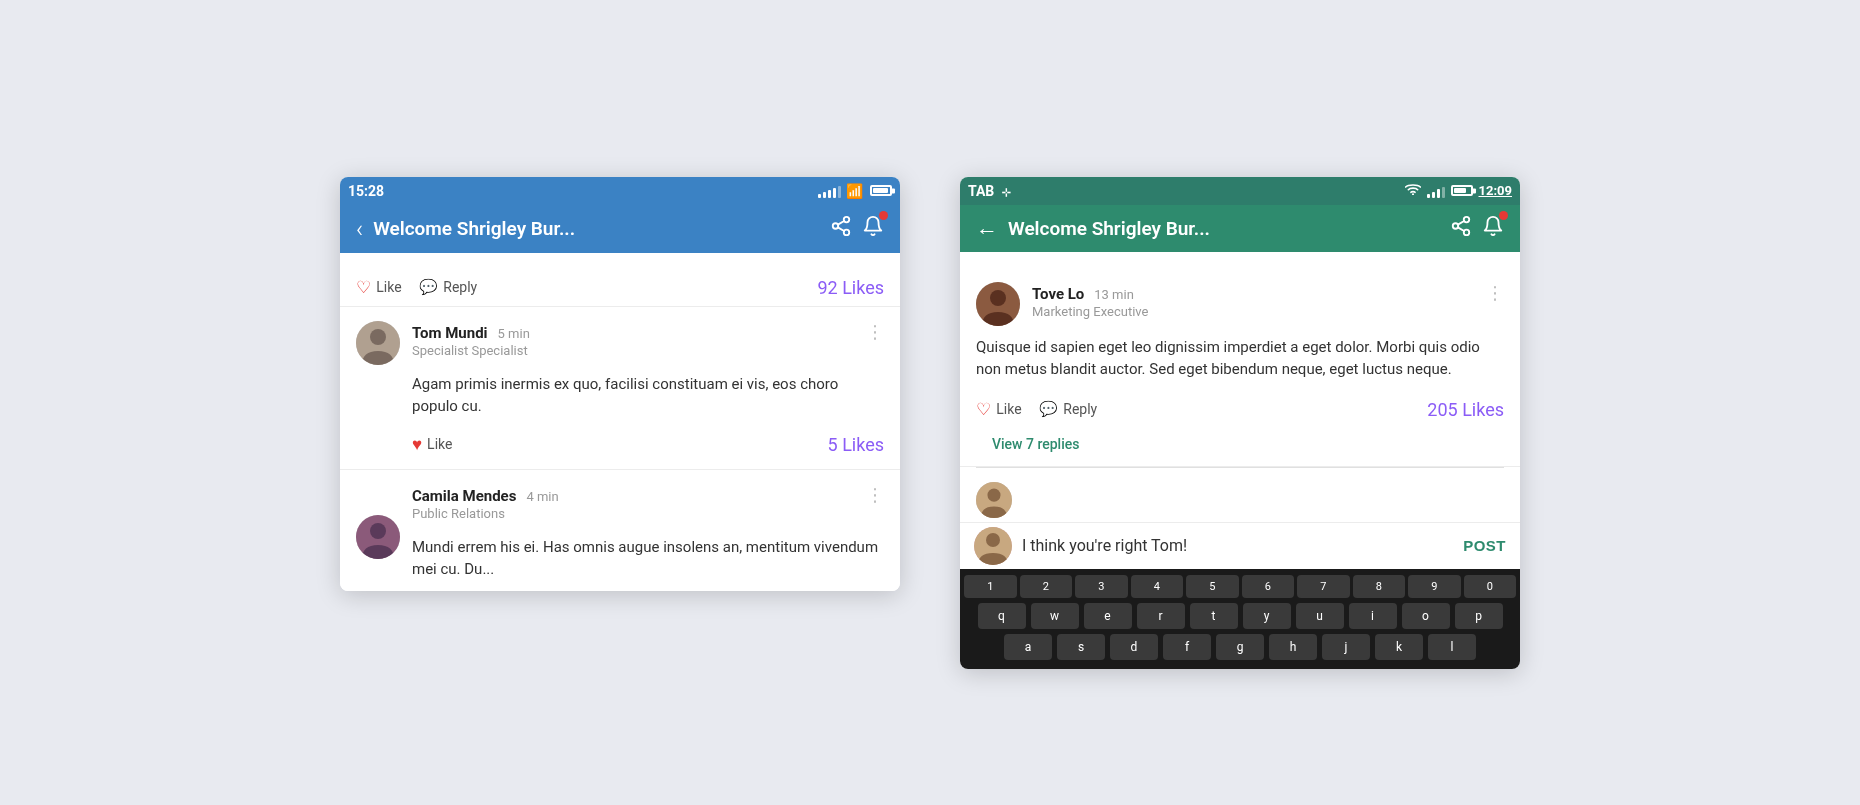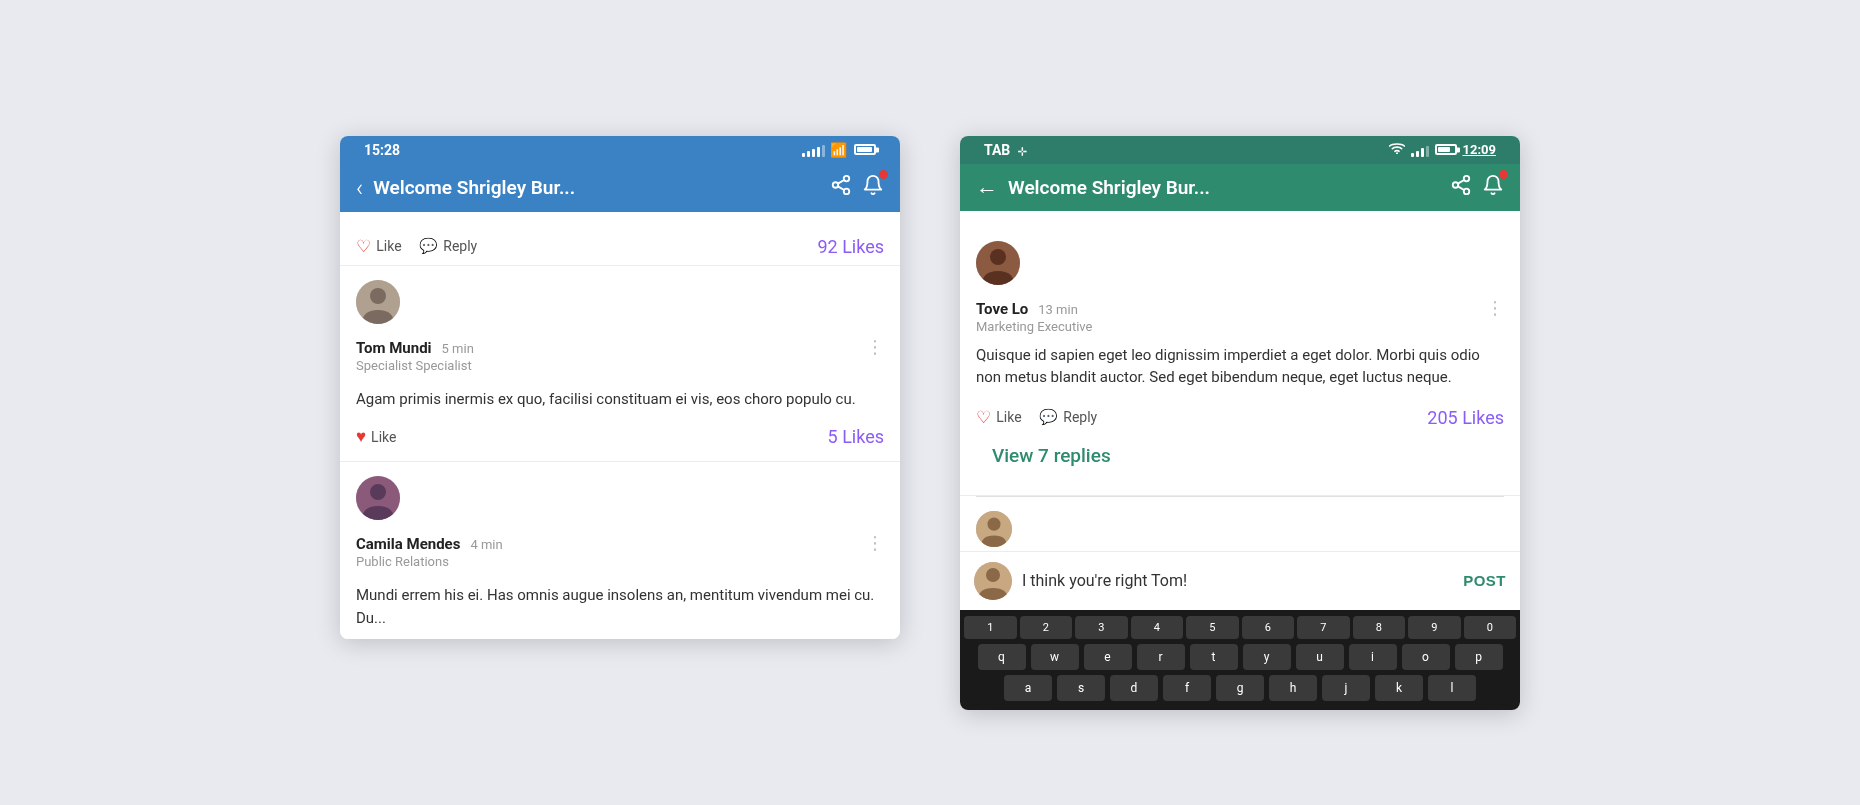--- a/index.html
+++ b/index.html
@@ -27,21 +27,21 @@
       border-radius: 8px;
       overflow: hidden;
       box-shadow: 0 4px 24px rgba(0,0,0,0.18);
     }
 
     
     .status-bar {
       display: flex;
       justify-content: space-between;
       align-items: center;
-      padding: 6px 24px;
+      padding: 6px 8px;
       font-size: 13px;
       font-weight: 600;
       color: #fff;
     }
     .status-bar.blue { background: #3b82c4; }
     .status-bar.teal { background: #2e7d6b; }
     .status-bar-left { font-size: 14px; font-weight: 700; }
     .status-bar-right {
       display: flex;
       align-items: center;
@@ -163,21 +163,20 @@
       margin-left: auto;
       font-size: 18px;
       color: #8b5cf6;
     }
 
     
     .comment {
       display: flex;
       padding: 14px 16px 0 16px;
       gap: 12px;
-      flex-direction: column;
     }
     .avatar {
       width: 44px;
       height: 44px;
       border-radius: 50%;
       flex-shrink: 0;
       overflow: hidden;
       background: #ccc;
       display: flex;
       align-items: center;
@@ -219,32 +218,32 @@
       gap: 18px;
     }
     .three-dots {
       color: #bbb;
       font-size: 18px;
       cursor: pointer;
       padding-left: 4px;
     }
     .view-replies-teal {
       color: #2e8b6e;
-      font-size: 19px;
+      font-size: 14px;
       font-weight: 500;
       cursor: pointer;
-      padding: 8px 16px 28px 16px;
+      padding: 8px 16px 14px 16px;
       display: block;
     }
 
     
     .input-area {
       display: flex;
       align-items: center;
-      padding: 10px 14px;
+      padding: 4px 14px;
       border-top: 1px solid #ececec;
       gap: 10px;
       background: #fff;
     }
     .input-avatar {
       width: 38px;
       height: 38px;
       border-radius: 50%;
       background: #d4a6a0;
       flex-shrink: 0;
@@ -394,21 +393,21 @@
           <div class="comment-actions">
             <div class="action-btn">
               <span style="color:#e53935;font-size:17px;">♥</span>
               <span>Like</span>
             </div>
             <span class="likes-count">5 Likes</span>
           </div>
         </div>
       </div>
 
-      <div class="comment partial-comment" style="border-top:1px solid #ececec;">
+      <div class="comment partial-comment" style="border-top:1px solid #ececec;align-items:center;">
         <div class="avatar">
           <svg viewBox="0 0 44 44" xmlns="http://www.w3.org/2000/svg">
             <rect width="44" height="44" fill="#8b5a7a"></rect>
             <circle cx="22" cy="16" r="8" fill="#5a3a5a"></circle>
             <path d="M6 44 Q6 30 22 30 Q38 30 38 44Z" fill="#5a3a5a"></path>
           </svg>
         </div>
         <div class="comment-content">
           <div class="comment-header">
             <div>

